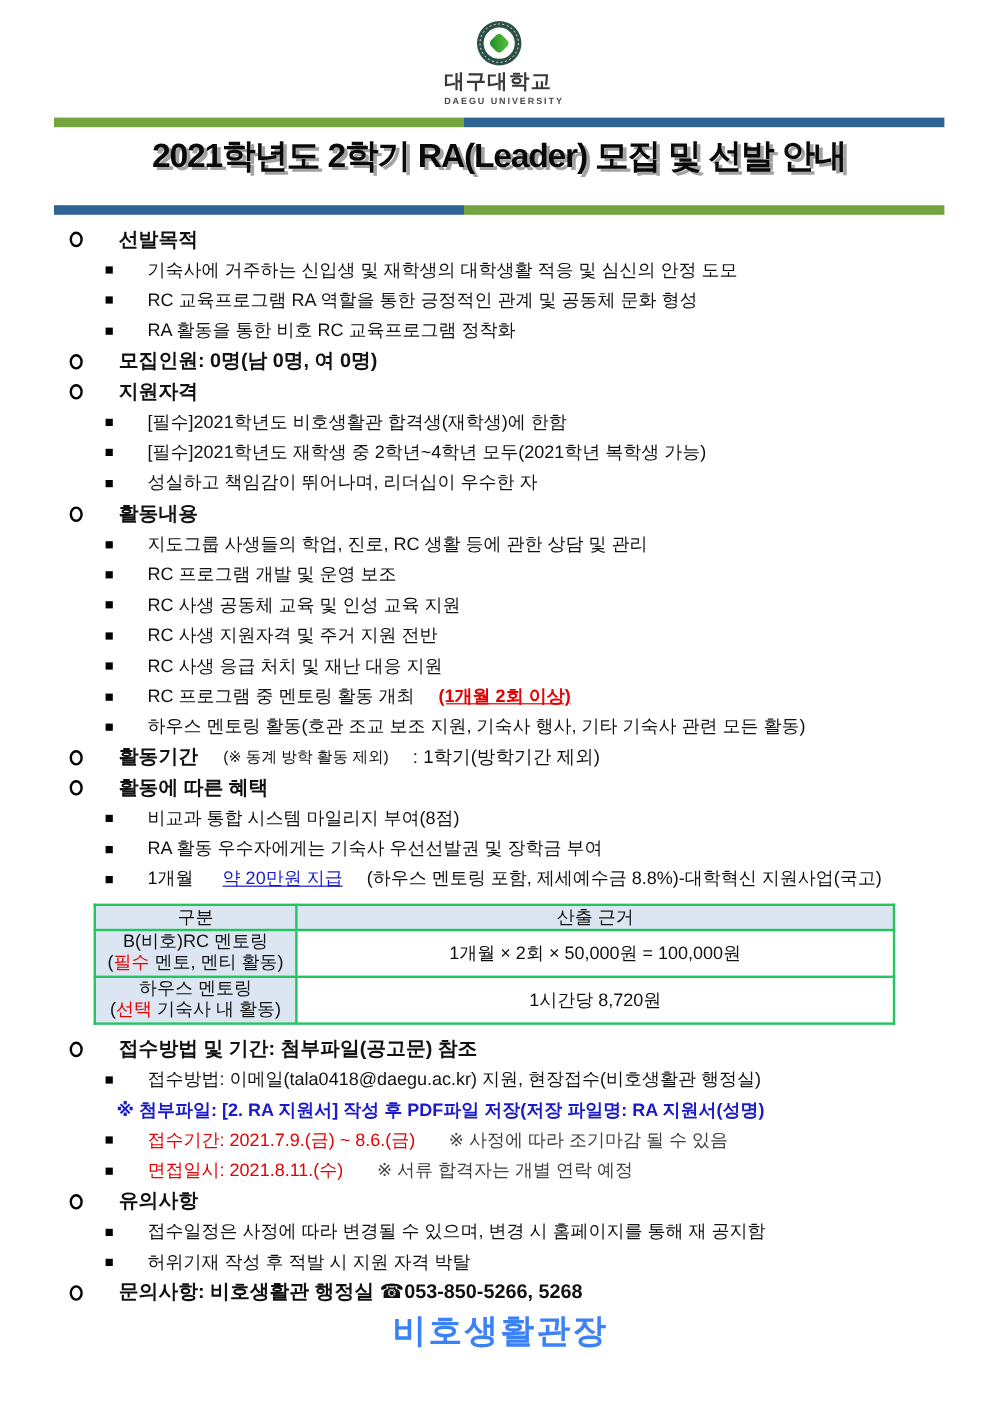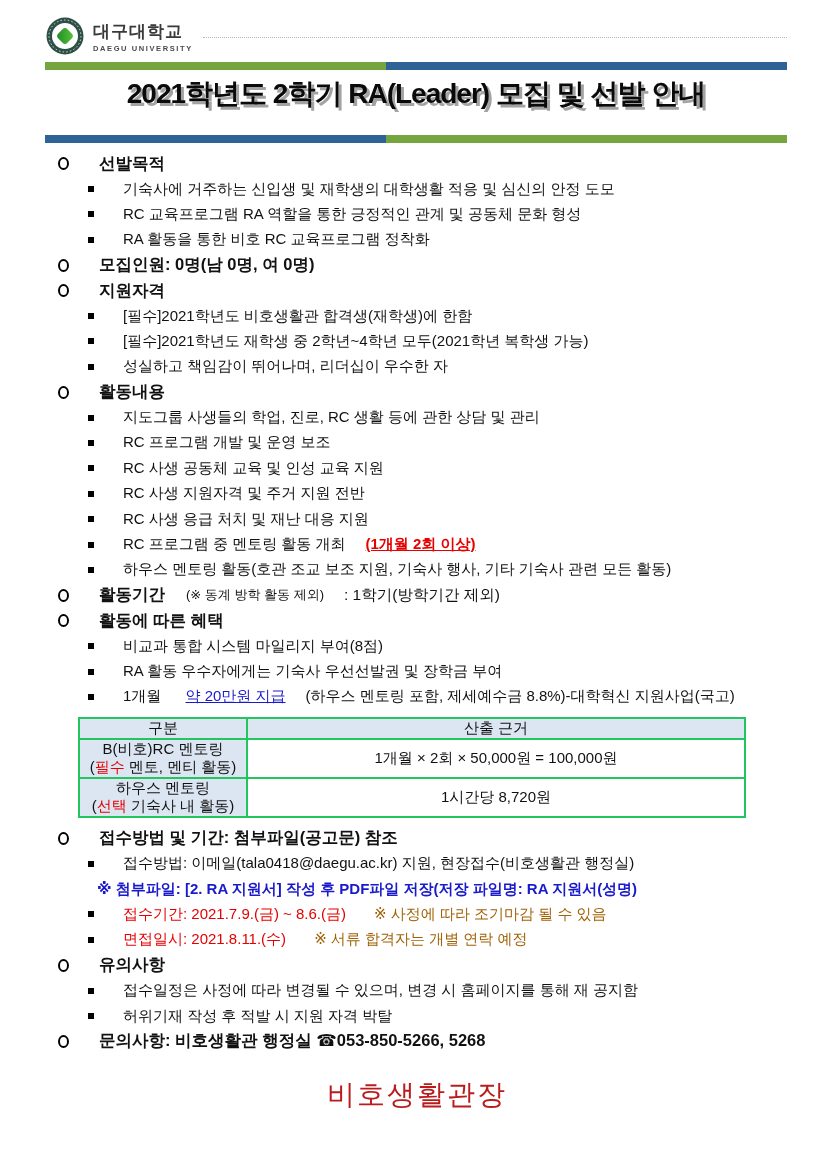--- a/index.html
+++ b/index.html
@@ -1,21 +1,21 @@
 <!DOCTYPE html>
 <html><head>
 <meta charset="utf-8">
 <style>
   * { box-sizing: border-box; margin: 0; padding: 0; }
   html, body { width: 827px; height: 1169px; background: #ffffff; overflow: hidden; }
   body { font-family: "Liberation Sans", "DejaVu Sans", sans-serif; color: #111; }
 
   
   .doc-header { padding: 16px 40px 0 45px; }
-  .brand-row { display: flex; align-items: center; }
+  .brand-row { display: flex; align-items: center; flex-direction: column; }
   .brand-text { margin-left: 8px; }
   .brand-ko { font-size: 17px; font-weight: bold; color: #3a3a3a; letter-spacing: 1px; }
   .brand-en { font-size: 7.5px; font-weight: bold; color: #4a4a4a; letter-spacing: 1.6px; margin-top: 1px; }
   .dotted-rule { flex: 1; border-bottom: 1.5px dotted #b5b5b5; margin-left: 10px; margin-top: 2px; }
 
   .bar { height: 8px; margin: 0 0 0 0; }
   .bar-top { margin-top: 6px; background: linear-gradient(to right, #74a53e 0 46%, #2f6396 46% 100%); }
   .bar-bottom { background: linear-gradient(to right, #2f6396 0 46%, #74a53e 46% 100%); }
   .doc-title {
     text-align: center; font-size: 28px; font-weight: 900; color: #0a0a0a;
@@ -28,33 +28,33 @@
   .line { display: flex; align-items: center; height: 25.4px; gap: 20px; }
   .sec { font-weight: bold; font-size: 16.5px; }
   .sec .cm { width: 11px; height: 13px; border: 2.4px solid #000; border-radius: 50%; display: inline-block; margin: 0 10px 0 13px; flex: none; }
   .bullet { font-size: 15px; padding-left: 43px; }
   .bsq { width: 6px; height: 6px; background: #000; display: inline-block; margin-right: 9px; flex: none; }
   .nobullet { padding-left: 52px; }
   .red { color: #e60000; font-weight: normal; }
   .red-u { color: #e60000; font-weight: bold; text-decoration: underline; }
   .blue { color: #1a1acd; font-weight: bold; }
   .blue-u { color: #1a1acd; font-weight: normal; text-decoration: underline; }
-  .note-after { margin-left: 8px; color: #a16207; font-weight: normal; }
+  .note-after { margin-left: 8px; color: #404040; font-weight: normal; }
   .period-note { font-size: 13px; font-weight: normal; margin-left: 1px; }
   .period-value { font-weight: normal; font-size: 15.5px; }
 
   
   .pay-table { border-collapse: collapse; margin: 7px 0 8px 33px; width: 668px; border: 2px solid #000; }
   .pay-table td, .pay-table th { border: 2px solid #22c55e; text-align: center; vertical-align: middle; font-size: 15px; font-weight: normal; }
   .pay-table .hrow td { background: #dce6f2; height: 21px; }
   .pay-table .label-cell { background: #dce6f2; width: 168px; line-height: 18.5px; height: 38px; }
   .pay-table .value-cell { background: #ffffff; }
 
   
-  .signature { text-align: center; font-size: 28px; font-weight: 400; letter-spacing: 2px; color: #b91c1c; margin-top: 22px; }
+  .signature { text-align: center; font-size: 28px; font-weight: 700; letter-spacing: 2px; color: #3b82f6; }
 </style>
 </head>
 <body>
 
 <div class="doc-header">
   <div class="brand-row">
     <svg width="40" height="40" viewBox="0 0 40 40">
       <defs>
         <linearGradient id="leafg" x1="0" y1="1" x2="1" y2="0">
           <stop offset="0" stop-color="#1c8a28"></stop>

